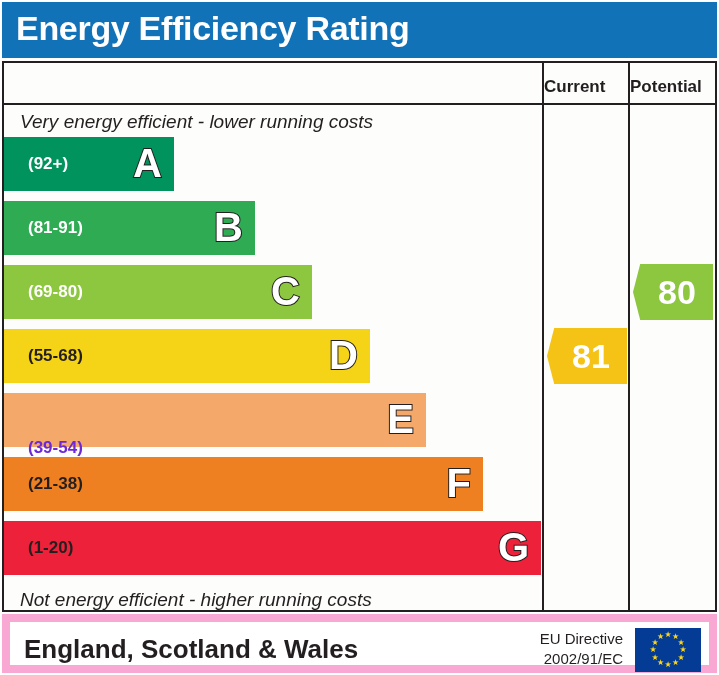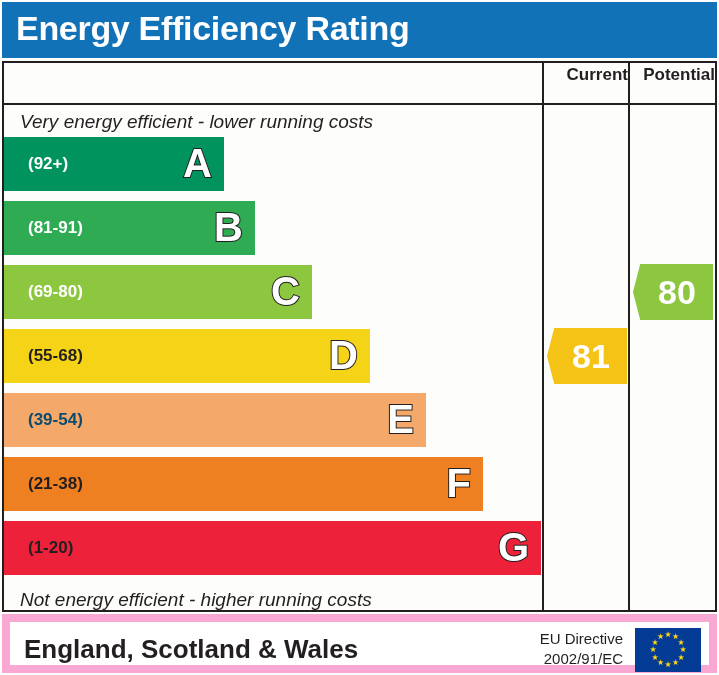--- a/index.html
+++ b/index.html
@@ -66,24 +66,24 @@
   .hline-head {
     position: absolute;
     left: 0;
     top: 40px;
     width: 100%;
     height: 2px;
     background: #231f20;
   }
   .col-head {
     position: absolute;
-    top: 0;
+    top: 12px;
     height: 24px;
     line-height: 24px;
-    text-align: right;
+    text-align: left;
     font-size: 17px;
     font-weight: bold;
     color: #231f20;
   }
   .col-head.current   { left: 540px; width: 84px; }
   .col-head.potential { left: 626px; width: 85px; }
 
   
   .caption {
     position: absolute;
@@ -213,38 +213,38 @@
     <div class="vline c1"></div>
     <div class="vline c2"></div>
 
     <div class="col-head current">Current</div>
     <div class="col-head potential">Potential</div>
 
     <div class="caption top">Very energy efficient - lower running costs</div>
     <div class="caption bottom">Not energy efficient - higher running costs</div>
 
     <div class="bars" id="bars-container">
-        <div class="bar" style="top: 74px; width: 220px; background: rgb(0, 147, 93);">
+        <div class="bar" style="top: 74px; width: 170px; background: rgb(0, 147, 93);">
           <span class="range" style="color: rgb(255, 255, 255);">(92+)</span>
           <span class="letter">A</span>
         </div>
         <div class="bar" style="top: 138px; width: 251px; background: rgb(47, 171, 84);">
           <span class="range" style="color: rgb(255, 255, 255);">(81-91)</span>
           <span class="letter">B</span>
         </div>
         <div class="bar" style="top: 202px; width: 308px; background: rgb(141, 198, 63);">
           <span class="range" style="color: rgb(255, 255, 255);">(69-80)</span>
           <span class="letter">C</span>
         </div>
         <div class="bar dark-label" style="top: 266px; width: 366px; background: rgb(245, 211, 23); text-align: right;">
           <span class="range" style="color: rgb(35, 31, 32);">(55-68)</span>
           <span class="letter">D</span>
         </div>
         <div class="bar dark-label" style="top: 330px; width: 422px; background: rgb(244, 169, 106);">
-          <span class="range" style="color: #0c4a6e;">(39-54)</span>
+          <span class="range" style="color: #6d28d9; margin-top: 28px;">(39-54)</span>
           <span class="letter">E</span>
         </div>
         <div class="bar dark-label" style="top: 394px; width: 479px; background: rgb(239, 128, 34);">
           <span class="range" style="color: rgb(35, 31, 32);">(21-38)</span>
           <span class="letter">F</span>
         </div>
         <div class="bar dark-label" style="top: 458px; width: 537px; background: rgb(237, 33, 57);">
           <span class="range" style="color: rgb(35, 31, 32);">(1-20)</span>
           <span class="letter">G</span>
         </div>

